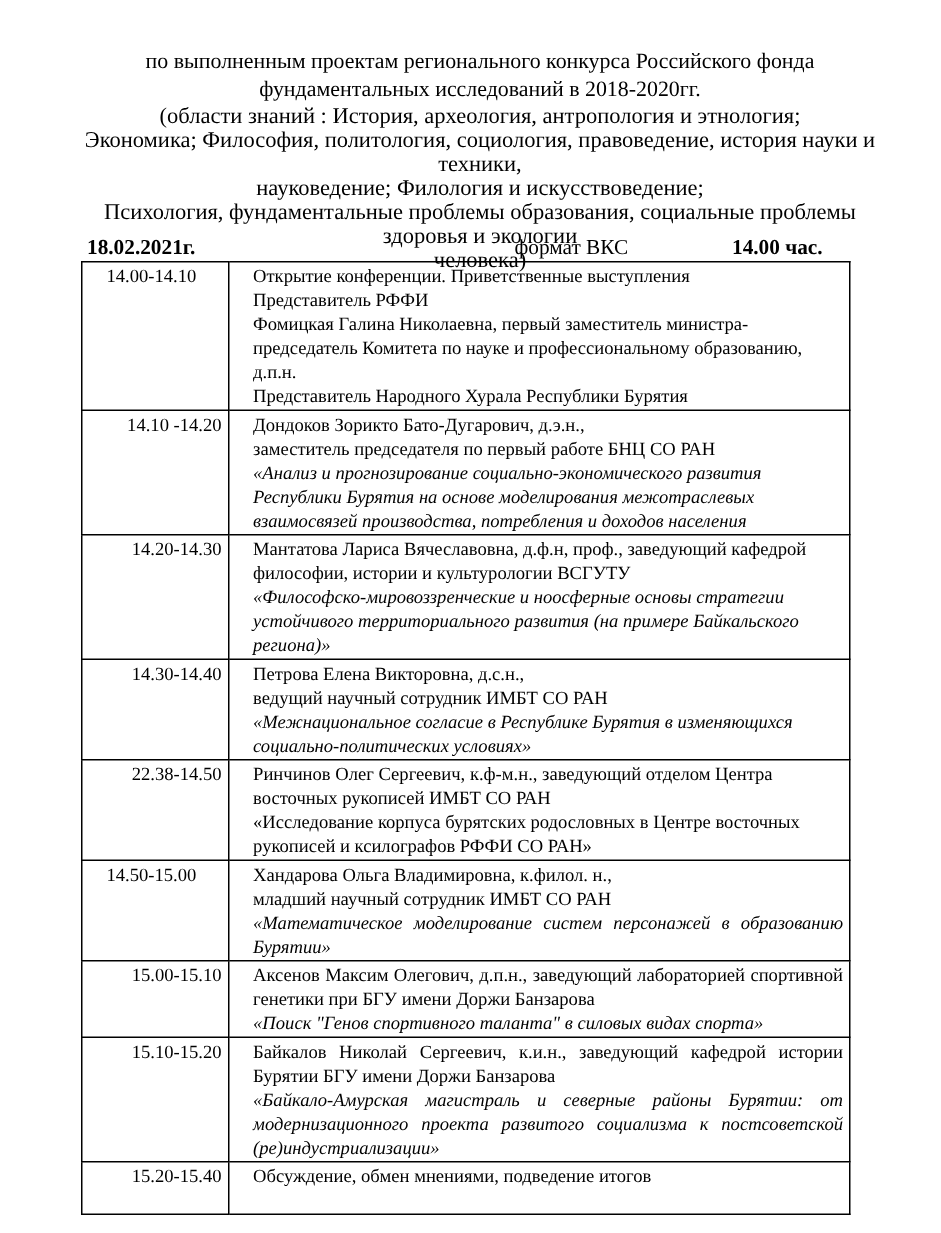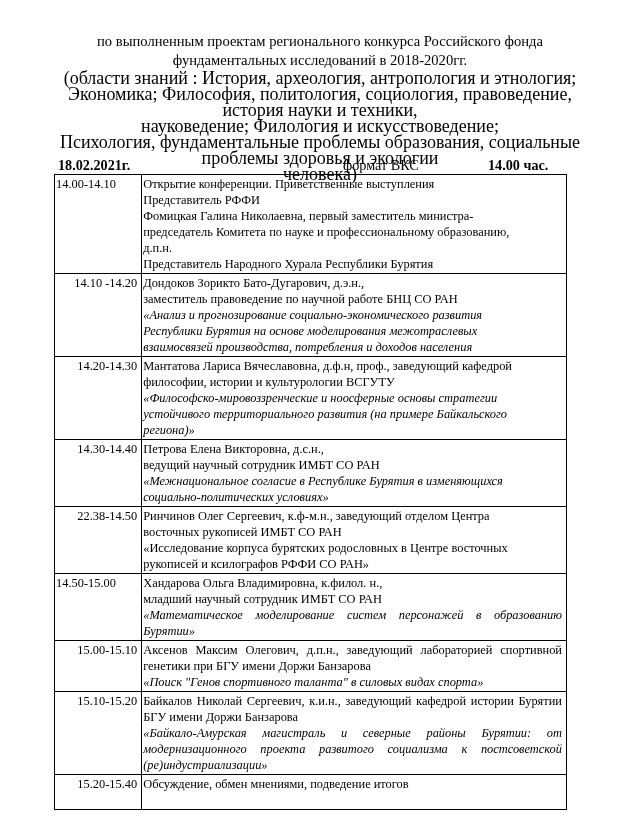--- a/index.html
+++ b/index.html
@@ -1,28 +1,28 @@
 <!DOCTYPE html>
 <html><head>
 <meta charset="utf-8">
 <style>
   html, body { margin: 0; padding: 0; background: #ffffff; }
   body { width: 627px; height: 822px; position: relative; overflow: hidden;
          font-family: "Liberation Serif", "DejaVu Serif", serif; color: #000; }
   .header { position: absolute; left: 40px; top: 32px; width: 560px; text-align: center; }
   .title-line { font-size: 14.6px; line-height: 19px; }
-  .areas { margin-top: 0; font-size: 18px; line-height: 16px; }
+  .areas { margin-top: 0; font-size: 15px; line-height: 16px; }
   .meta-row { position: absolute; left: 54px; top: 157px; width: 512px; height: 17px;
               font-size: 14.2px; line-height: 17px; }
   .meta-date { position: absolute; left: 4px; font-weight: bold; }
   .meta-format { position: absolute; left: 270px; margin-left: 19px; }
   .meta-time { position: absolute; left: 434px; font-weight: bold; }
   table.prog { position: absolute; left: 54px; top: 174px; width: 513px;
                border-collapse: collapse; font-size: 12.4px; line-height: 16px; }
-  table.prog td { border: 1px solid #000; vertical-align: top; padding: 1px 4px 1px 1px; }
+  table.prog td { border: 1px solid #000; vertical-align: top; padding: 1px 4px 1px 16px; }
   td.time { width: 80px; }
   td.time.center { text-align: right; }
   td.content { width: 413px; }
   .line { display: block; }
   .it { font-style: italic; }
   .just { text-align: justify; }
 </style>
 </head>
 <body>
 
@@ -54,21 +54,21 @@
           <span class="line">Фомицкая Галина Николаевна, первый заместитель министра-</span>
           <span class="line">председатель Комитета по науке и профессиональному образованию,</span>
           <span class="line">д.п.н.</span>
           <span class="line">Представитель Народного  Хурала Республики Бурятия</span>
         </td>
       </tr>
       <tr>
         <td class="time center">14.10 -14.20</td>
         <td class="content">
           <span class="line">Дондоков Зорикто Бато-Дугарович, д.э.н.,</span>
-          <span class="line">заместитель правоведение по научной работе БНЦ СО РАН</span>
+          <span class="line">заместитель председателя по первый работе БНЦ СО РАН</span>
           <span class="line it">«Анализ и прогнозирование социально-экономического развития</span>
           <span class="line it">Республики Бурятия на основе моделирования межотраслевых</span>
           <span class="line it">взаимосвязей производства, потребления и доходов населения</span>
         </td>
       </tr>
       <tr>
         <td class="time center">14.20-14.30</td>
         <td class="content">
           <span class="line">Мантатова Лариса Вячеславовна, д.ф.н, проф., заведующий  кафедрой</span>
           <span class="line">философии, истории и культурологии ВСГУТУ</span>

